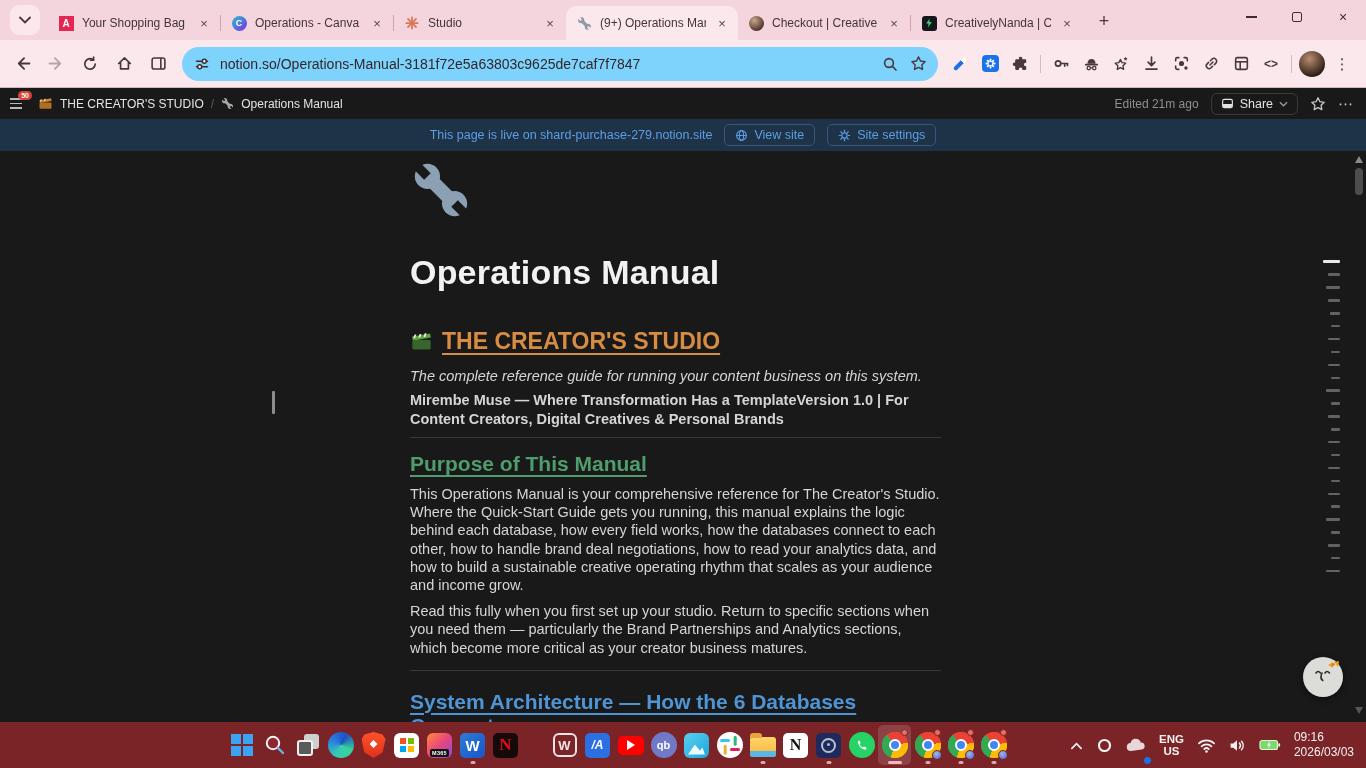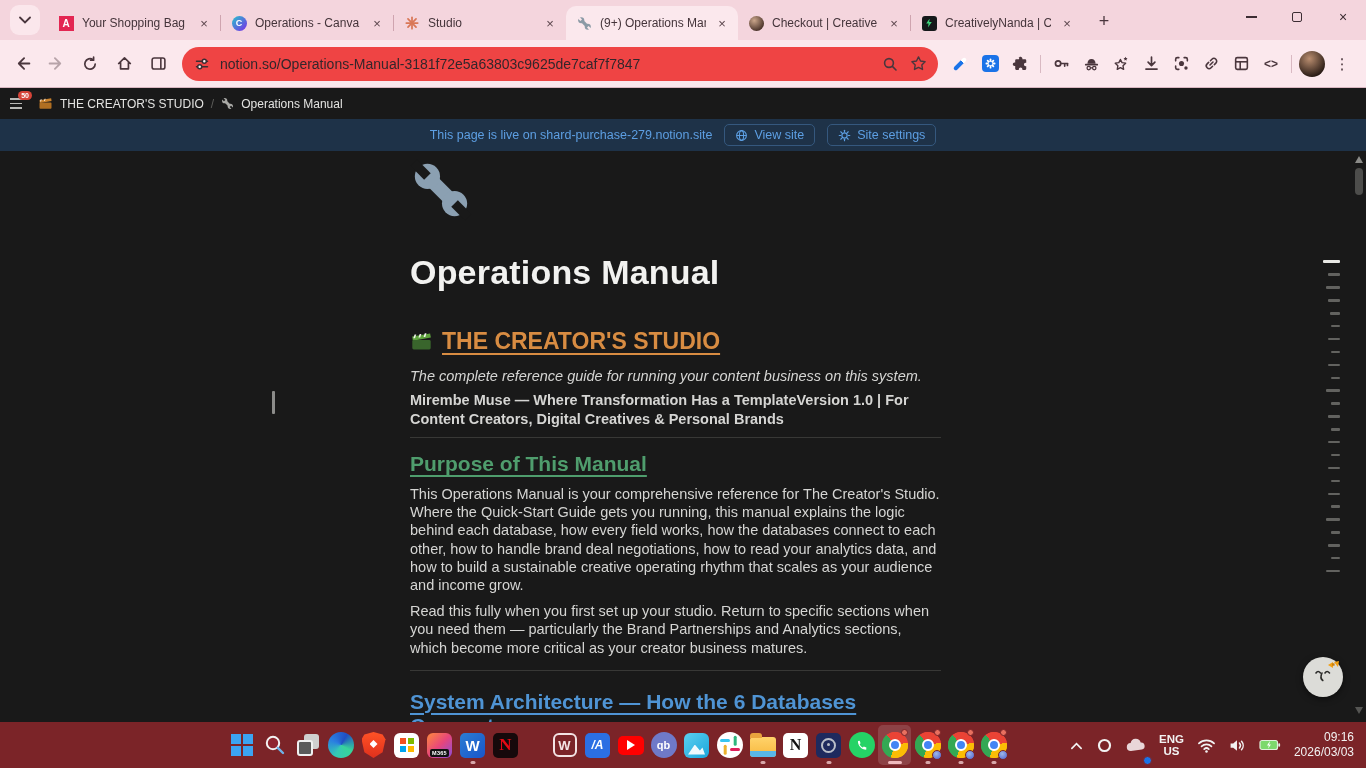--- a/index.html
+++ b/index.html
@@ -30,21 +30,21 @@
   .fav-canva { width:15px; height:15px; border-radius:50%; background:linear-gradient(135deg,#26c4cc,#7d2ae8);
     color:#fff; font-weight:bold; font-size:9px; display:flex; align-items:center; justify-content:center; }
   .fav-avatar { width:15px; height:15px; border-radius:50%; background:radial-gradient(circle at 35% 30%,#caa58a,#4a332a 75%); }
   .fav-bolt { width:15px; height:15px; border-radius:3px; background:#15181a; display:flex; align-items:center; justify-content:center; }
   .fav-bolt .bolt { width:7px; height:9px; background:#3fd67d; clip-path:polygon(60% 0,10% 55%,45% 55%,35% 100%,90% 40%,52% 40%); }
 
   .toolbar { height:48px; background:#fbe8ed; display:flex; align-items:center; padding:0 10px 0 6px; gap:2px;
     border-bottom:1px solid #d8b6c0; flex-shrink:0; }
   .tbtn { width:32px; height:32px; border-radius:50%; display:flex; align-items:center; justify-content:center; color:#4a363d; }
   .tbtn.dim { opacity:.38; }
-  .omnibox { flex:1; height:34px; background:#ef4444; border-radius:17px; display:flex; align-items:center;
+  .omnibox { flex:1; height:34px; background:#7dd3fc; border-radius:17px; display:flex; align-items:center;
     padding:0 6px 0 12px; margin:0 6px; color:#3c2d33; }
   .omnibox .url { flex:1; font-size:14px; color:#33262b; margin-left:10px; white-space:nowrap; overflow:hidden; }
   .obtn { width:28px; height:28px; display:flex; align-items:center; justify-content:center; color:#4a363d; }
   .ext { width:28px; height:30px; display:flex; align-items:center; justify-content:center; color:#4a363d; }
   .toolbar-sep { width:1px; height:18px; background:#d9b9c2; margin:0 4px; }
   .pen-ext { width:16px; height:4px; border-radius:2px; background:linear-gradient(90deg,#1a73e8 70%,#fff 70%);
     transform:rotate(-45deg); }
   .blue-ext { width:17px; height:17px; border-radius:4px; background:#1a73e8; display:flex; align-items:center; justify-content:center; color:#fff; }
   .avatar-sm { width:26px; height:26px; border-radius:50%; background:radial-gradient(circle at 40% 30%,#b98d6f,#241712 78%); }
   .kebab { font-size:15px; color:#4a363d; letter-spacing:0; }
@@ -141,21 +141,21 @@
   .media-ic i::after { content:""; position:absolute; left:3.5px; top:3.5px; width:3px; height:3px; background:#b9bec8; border-radius:50%; }
   .wa-ic { width:26px; height:26px; border-radius:50%; background:#25d366; display:flex; align-items:center; justify-content:center; }
   .chrome-ic { width:26px; height:26px; border-radius:50%; background:conic-gradient(from -40deg,#ea4335 0 120deg,#4285f4 0 120deg,#fbbc05 120deg 240deg,#34a853 240deg 360deg); position:relative; }
   .chrome-ic::before { content:""; position:absolute; inset:0; border-radius:50%; background:conic-gradient(from -40deg,#ea4335 0 33.3%,#fbbc05 0 66.6%,#34a853 0 100%); }
   .chrome-ic::after { content:""; position:absolute; left:7px; top:7px; width:12px; height:12px; border-radius:50%; background:#4285f4; border:2px solid #fff; box-sizing:border-box; }
   .profbadge { position:absolute; bottom:5px; right:2px; width:10px; height:10px; border-radius:50%; background:radial-gradient(circle at 40% 35%,#9fb8e8,#4a5fd0); border:1.5px solid #7b2428; z-index:2; }
 
   .tray { position:absolute; right:8px; top:0; height:46px; display:flex; align-items:center; gap:7px; color:#f2f2f2; }
   .tray-item { display:flex; align-items:center; justify-content:center; padding:0 3px; height:40px; }
   .lang { font-size:11.5px; font-weight:bold; text-align:center; line-height:12.5px; }
-  .clock { font-size:12px; text-align:right; line-height:15px; padding-right:4px; }
+  .clock { font-size:12px; text-align:left; line-height:15px; padding-right:4px; }
   .cloud-badge { position:relative; }
   .cloud-badge .cb { position:absolute; right:-3px; bottom:0; width:9px; height:9px; border-radius:50%; background:#1a73e8; border:1px solid #7b2428; }
 </style>
 </head>
 <body>
 
 <div class="tabstrip">
   <div class="tab-search">
     <svg width="12" height="8" viewBox="0 0 12 8">
         <path d="M1 1.5l5 5 5-5" fill="none" stroke="currentColor" stroke-width="1.8" stroke-linecap="round"></path>
@@ -388,20 +388,39 @@
     <span>THE CREATOR'S STUDIO</span>
     <span class="sep">/</span>
     <svg width="13" height="13" viewBox="0 0 32 32">
         <line x1="10" y1="10" x2="22" y2="22" stroke="#a9a9a6" stroke-width="7"></line>
         <circle cx="9" cy="9" r="6.5" fill="#a9a9a6"></circle>
         <circle cx="23" cy="23" r="6.5" fill="#a9a9a6"></circle>
         <rect x="-1" y="6.6" width="10" height="4.8" fill="#191919" transform="rotate(45 9 9)"></rect>
         <rect x="23" y="20.6" width="10" height="4.8" fill="#191919" transform="rotate(45 23 23)"></rect>
       </svg>
     <span>Operations Manual</span>
+  </div>
+  <div class="nh-right">
+    <span class="edited">Edited 21m ago</span>
+    <div class="share-btn">
+      <svg width="13" height="13" viewBox="0 0 16 16">
+          <rect x="2" y="3" width="12" height="10" rx="2" fill="none" stroke="currentColor" stroke-width="1.4"></rect>
+          <path d="M2.5 8.5h11V11a2 2 0 0 1-2 2h-7a2 2 0 0 1-2-2z" fill="currentColor"></path>
+        </svg>
+      <span>Share</span>
+      <svg width="9" height="6" viewBox="0 0 10 6">
+          <path d="M1 1l4 4 4-4" fill="none" stroke="#9a9a97" stroke-width="1.4"></path>
+        </svg>
+    </div>
+    <span class="nh-icon">
+      <svg width="16" height="16" viewBox="0 0 16 16">
+          <path d="M8 1.8l1.9 3.9 4.3.6-3.1 3 .7 4.3L8 11.6l-3.8 2 .7-4.3-3.1-3 4.3-.6z" fill="none" stroke="currentColor" stroke-width="1.3" stroke-linejoin="round"></path>
+        </svg>
+    </span>
+    <span class="nh-icon" style="font-size:15px;letter-spacing:1px;">⋯</span>
   </div>
 </div>
 
 <div class="banner">
   <span class="btext">This page is live on shard-purchase-279.notion.site</span>
   <div class="bbtn">
     <svg width="13" height="13" viewBox="0 0 16 16">
         <circle cx="8" cy="8" r="6" fill="none" stroke="currentColor" stroke-width="1.3"></circle>
         <ellipse cx="8" cy="8" rx="2.6" ry="6" fill="none" stroke="currentColor" stroke-width="1.3"></ellipse>
         <line x1="2" y1="8" x2="14" y2="8" stroke="currentColor" stroke-width="1.3"></line>

